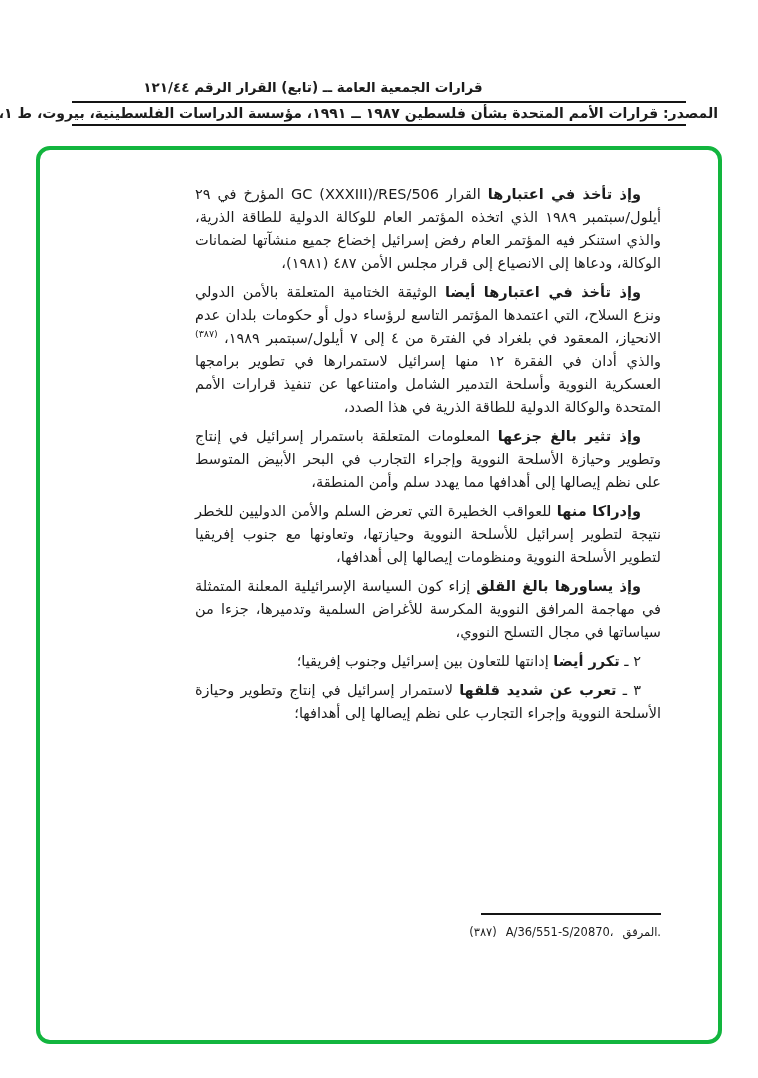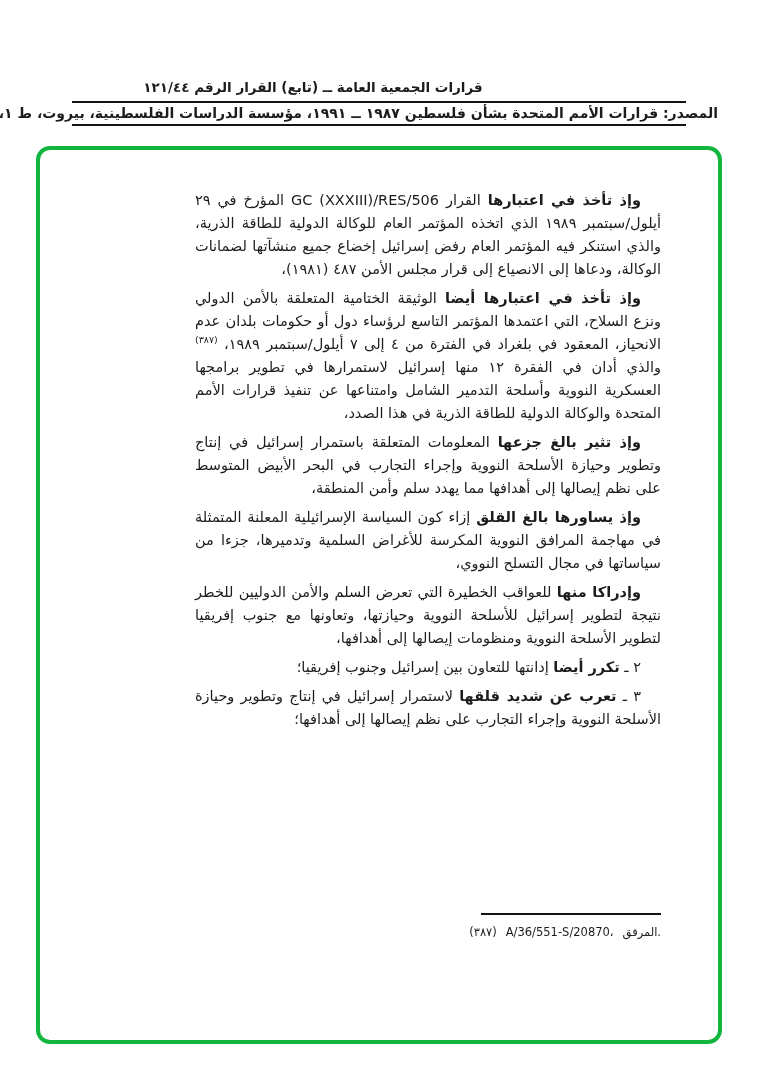--- a/index.html
+++ b/index.html
@@ -35,21 +35,21 @@
     width: 686px; height: 898px;
     border: 4px solid var(--accent-green, #12b53e);
     border-radius: 14px;
     background: transparent;
   }
   .text-block {
     position: absolute; top: 183px; right: 97px; width: 466px;
     direction: rtl; text-align: justify;
     font-size: 14.5px; line-height: 23px;
   }
-  .para { margin: 6px 0 6px 0; text-indent: 20px; }
+  .para { margin: 0 0 6px 0; text-indent: 20px; }
   .lead { font-weight: bold; }
   .fn-ref { font-size: 9.5px; vertical-align: super; line-height: 0; }
   .num { font-weight: normal; }
   .footnote-rule {
     position: absolute; top: 913px; right: 97px;
     width: 180px; height: 1.5px; background: #141414;
   }
   .footnote {
     position: absolute; top: 925px; right: 97px;
     direction: ltr; display: flex; gap: 9px; align-items: baseline;
@@ -79,27 +79,27 @@
     <sup class="fn-ref">(٣٨٧)</sup>
     <span>والذي أدان في الفقرة ١٢ منها إسرائيل لاستمرارها في تطوير برامجها العسكرية النووية وأسلحة التدمير الشامل وامتناعها عن تنفيذ قرارات الأمم المتحدة والوكالة الدولية للطاقة الذرية في هذا الصدد،</span>
   </p>
 
   <p class="para">
     <span class="lead">وإذ تثير بالغ جزعها</span>
     <span>المعلومات المتعلقة باستمرار إسرائيل في إنتاج وتطوير وحيازة الأسلحة النووية وإجراء التجارب في البحر الأبيض المتوسط على نظم إيصالها إلى أهدافها مما يهدد سلم وأمن المنطقة،</span>
   </p>
 
   <p class="para">
-    <span class="lead">وإذ يساورها بالغ القلق</span>
-    <span>إزاء كون السياسة الإسرائيلية المعلنة المتمثلة في مهاجمة المرافق النووية المكرسة للأغراض السلمية وتدميرها، جزءا من سياساتها في مجال التسلح النووي،</span>
+    <span class="lead">وإدراكا منها</span>
+    <span>للعواقب الخطيرة التي تعرض السلم والأمن الدوليين للخطر نتيجة لتطوير إسرائيل للأسلحة النووية وحيازتها، وتعاونها مع جنوب إفريقيا لتطوير الأسلحة النووية ومنظومات إيصالها إلى أهدافها،</span>
   </p>
 
   <p class="para">
-    <span class="lead">وإدراكا منها</span>
-    <span>للعواقب الخطيرة التي تعرض السلم والأمن الدوليين للخطر نتيجة لتطوير إسرائيل للأسلحة النووية وحيازتها، وتعاونها مع جنوب إفريقيا لتطوير الأسلحة النووية ومنظومات إيصالها إلى أهدافها،</span>
+    <span class="lead">وإذ يساورها بالغ القلق</span>
+    <span>إزاء كون السياسة الإسرائيلية المعلنة المتمثلة في مهاجمة المرافق النووية المكرسة للأغراض السلمية وتدميرها، جزءا من سياساتها في مجال التسلح النووي،</span>
   </p>
 
 
   <p class="para item">
     <span class="num">٢ ـ</span>
     <span class="lead">تكرر أيضا</span>
     <span>إدانتها للتعاون بين إسرائيل وجنوب إفريقيا؛</span>
   </p>
 
   <p class="para item">

